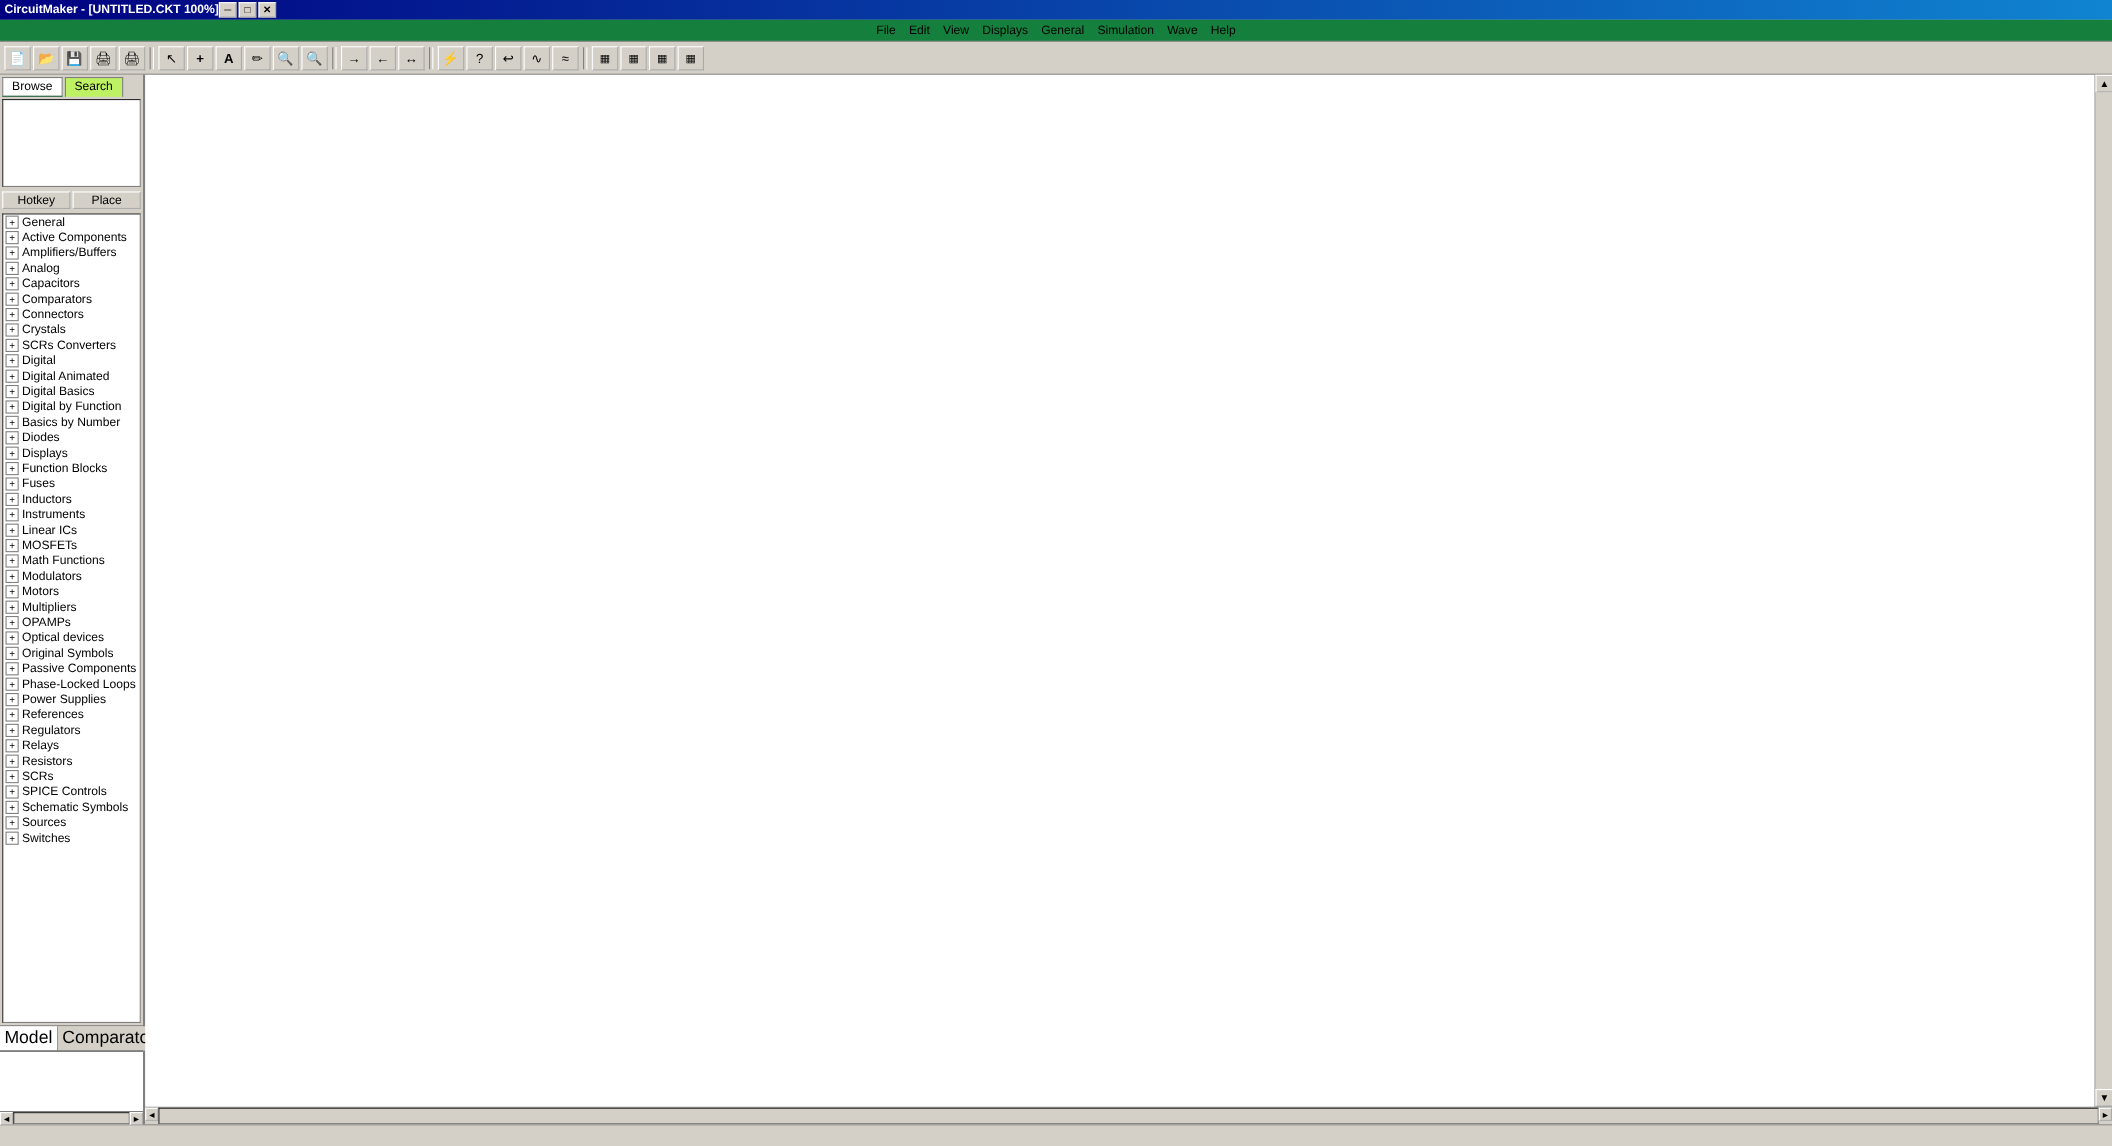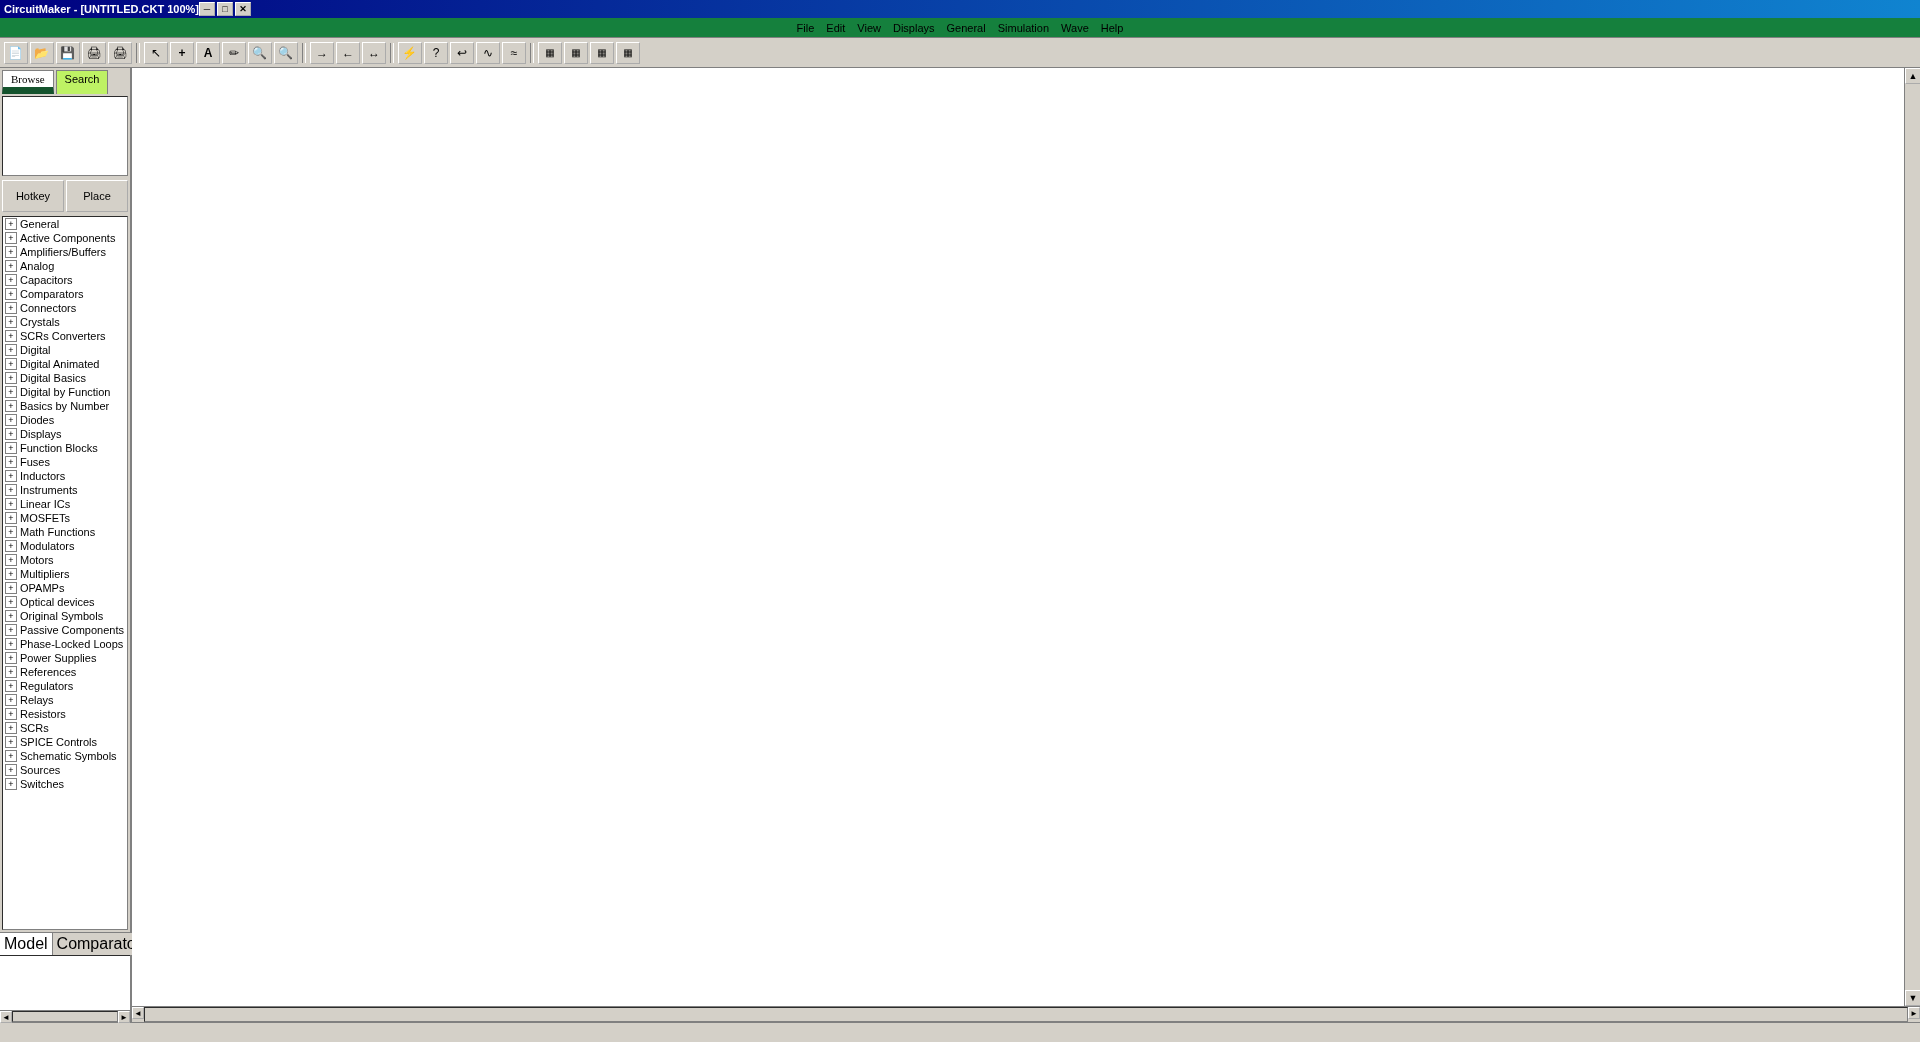--- a/index.html
+++ b/index.html
@@ -106,40 +106,39 @@
       padding: 2px 8px;
       border: 1px solid #808080;
       border-bottom: none;
       background: #bef264;
       cursor: pointer;
       font-size: 11px;
       margin-right: 2px;
     }
     .tab.active {
       background: #ffffff;
-      border-bottom: 7px solid #14532d;
+      border-bottom: 1px solid #14532d;
       font-weight: normal;
-      font-family: Liberation Serif, serif;
     }
     
     #preview-area {
       flex: 0 0 80px;
       background: white;
       border: 1px inset #808080;
       margin: 2px;
     }
     
     #btn-row {
       display: flex;
       padding: 2px;
       gap: 2px;
     }
     .panel-btn {
       flex: 1;
-      height: 32px;
+      height: 16px;
       background: #d4d0c8;
       border: 1px outset #ffffff;
       font-size: 11px;
       cursor: pointer;
       text-align: center;
     }
     
     #component-list-container {
       flex: 1;
       overflow: hidden;

